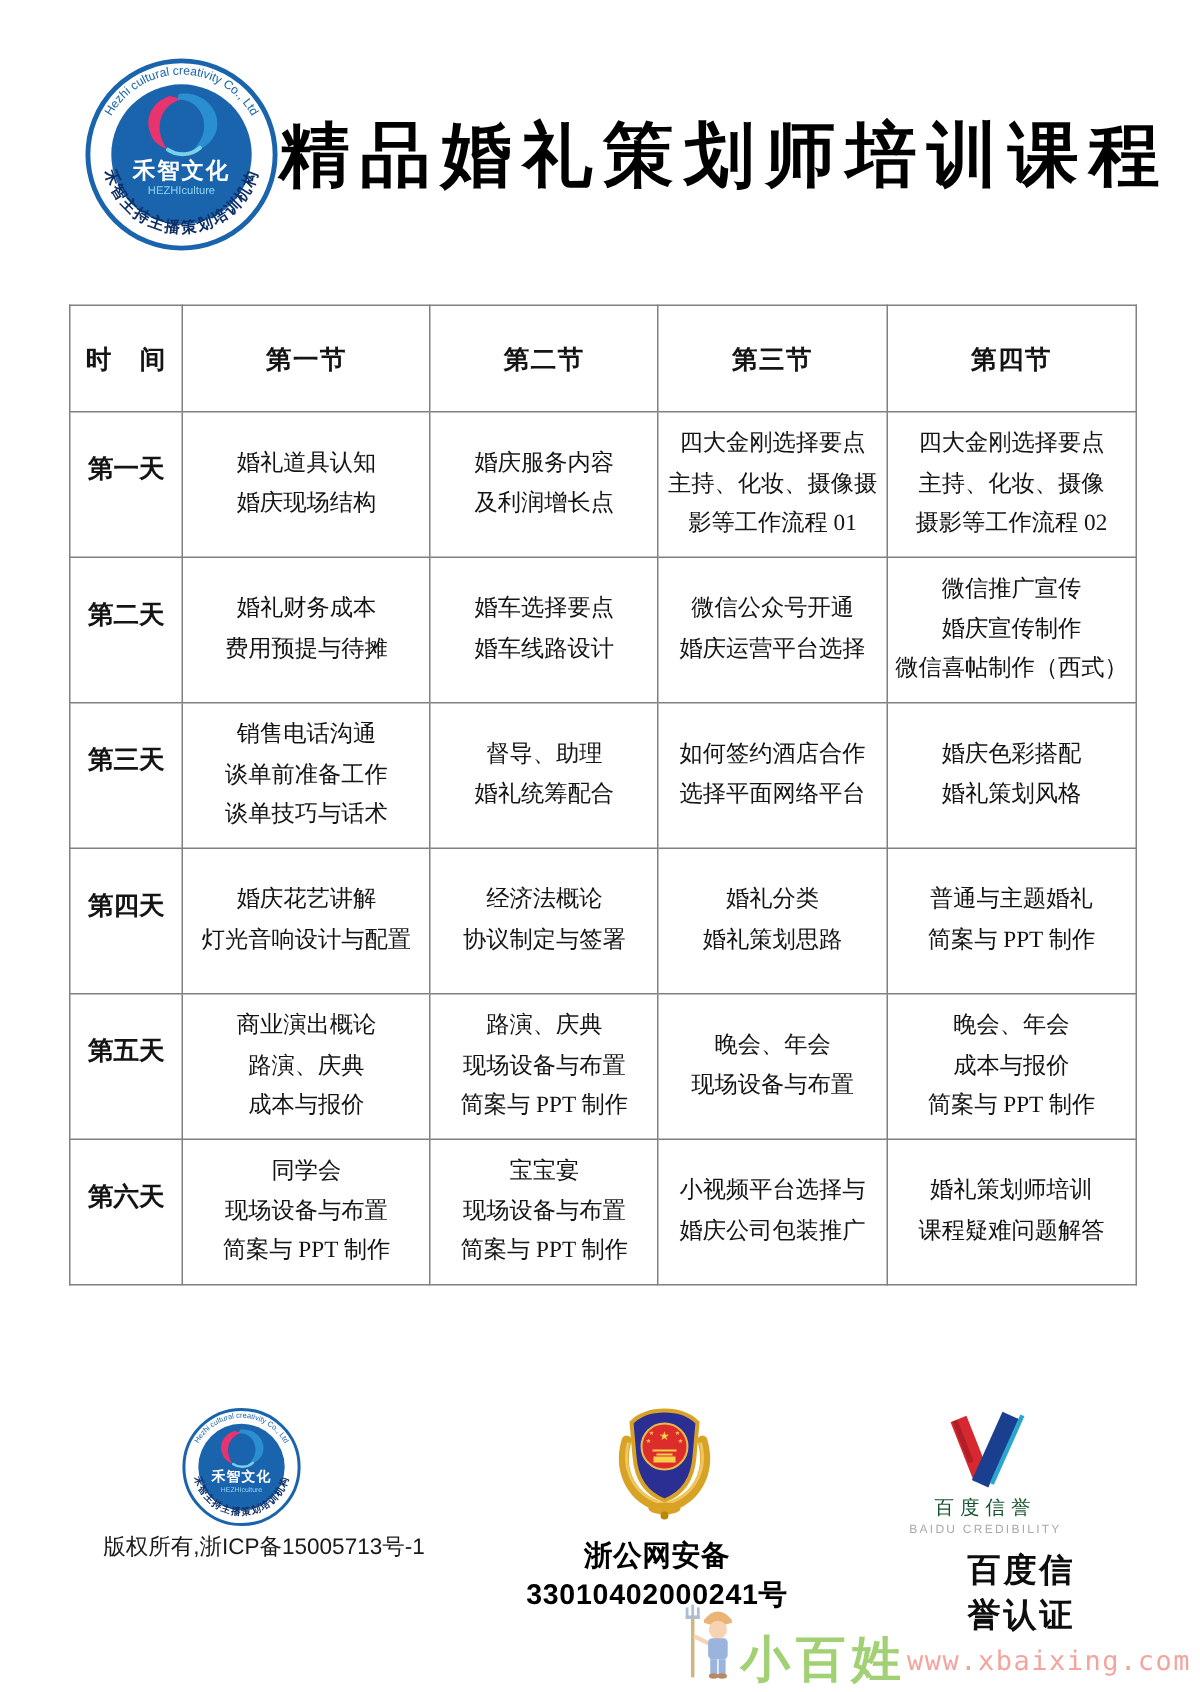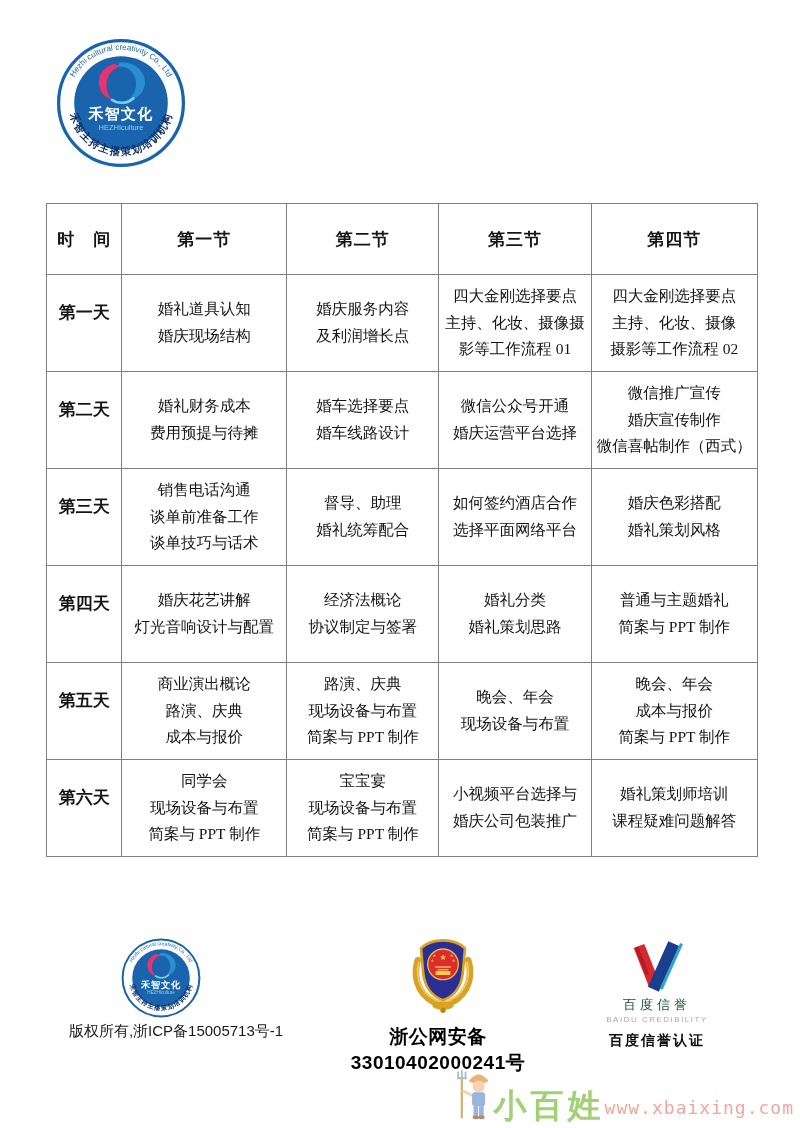--- a/index.html
+++ b/index.html
@@ -29,21 +29,21 @@
        font-size:15px;color:#1a1a1a;font-family:"Liberation Sans",sans-serif;}
   .badge{position:absolute;left:403px;top:928px;width:80px;height:90px;}
   .police-caption{position:absolute;left:316px;top:1024px;width:244px;text-align:center;
        font-size:19px;font-weight:bold;color:#000;font-family:"Liberation Sans",sans-serif;
        letter-spacing:0.5px;}
   .baidu{position:absolute;left:592px;top:940px;width:130px;text-align:center;
        font-family:"Liberation Sans",sans-serif;}
   .baidu svg{width:66px;height:54px;display:block;margin:0 auto;}
   .baidu-cn{font-size:13px;color:#14532d;letter-spacing:4px;margin-top:2px;}
   .baidu-en{font-size:8px;color:#a9a9a9;letter-spacing:1.5px;margin-top:1px;}
-  .baidu-cert{font-size:14px;font-weight:bold;color:#0d0d0d;margin-top:8px;letter-spacing:2px;}
+  .baidu-cert{font-size:22px;font-weight:bold;color:#0d0d0d;margin-top:8px;letter-spacing:2px;margin-left:48px;}
 
   
   .watermark{position:absolute;right:6px;bottom:6px;display:flex;align-items:flex-end;}
   .watermark svg{width:38px;height:56px;margin-right:2px;}
   .wm-text{display:flex;align-items:center;}
   .wm-name{font-size:33px;font-weight:bold;color:#8cc553;opacity:0.8;letter-spacing:4px;
        font-family:"DejaVu Sans",sans-serif;line-height:1;}
   .wm-url{font-size:18px;color:#f29b94;opacity:0.9;letter-spacing:1px;margin-top:3px;
        font-family:"DejaVu Sans Mono",monospace;}
 </style>
@@ -71,20 +71,21 @@
         <path d="M86,95 C96,102 110,101 119,93" stroke="#7ad0e8" stroke-width="4" fill="none" stroke-linecap="round"></path>
         <text x="100" y="124" text-anchor="middle" font-size="23" font-weight="bold" fill="#ffffff" letter-spacing="2">禾智文化</text>
         <text x="100" y="141" text-anchor="middle" font-size="11.5" fill="#8fd4f0" font-family="Liberation Sans, sans-serif">HEZHIculture</text>
       </g>
     </defs>
   </svg>
 
   <svg class="logo-main" viewBox="0 0 200 200">
     <use href="#hezhi-logo"></use>
   </svg>
+  <div class="page-title">精品婚礼策划师培训课程</div>
 
   <table class="course">
     <colgroup>
       <col style="width:10.6%">
         <col style="width:23.2%">
         <col style="width:21.4%">
       <col style="width:21.4%">
         <col style="width:23.4%">
     </colgroup>
     <thead>

